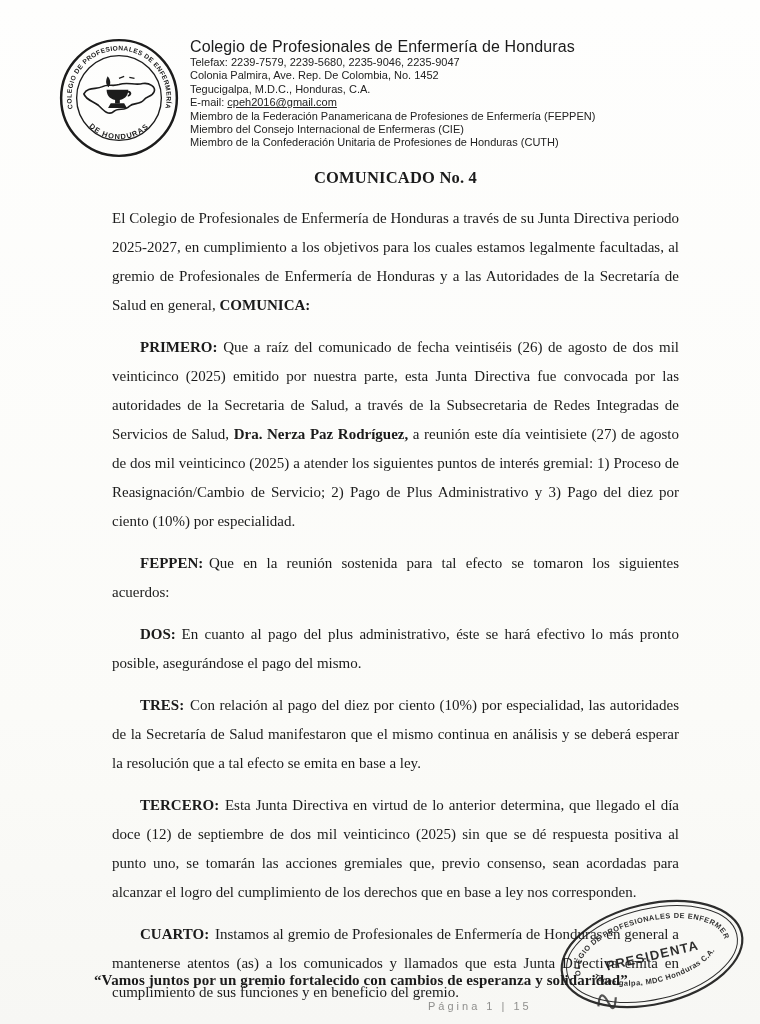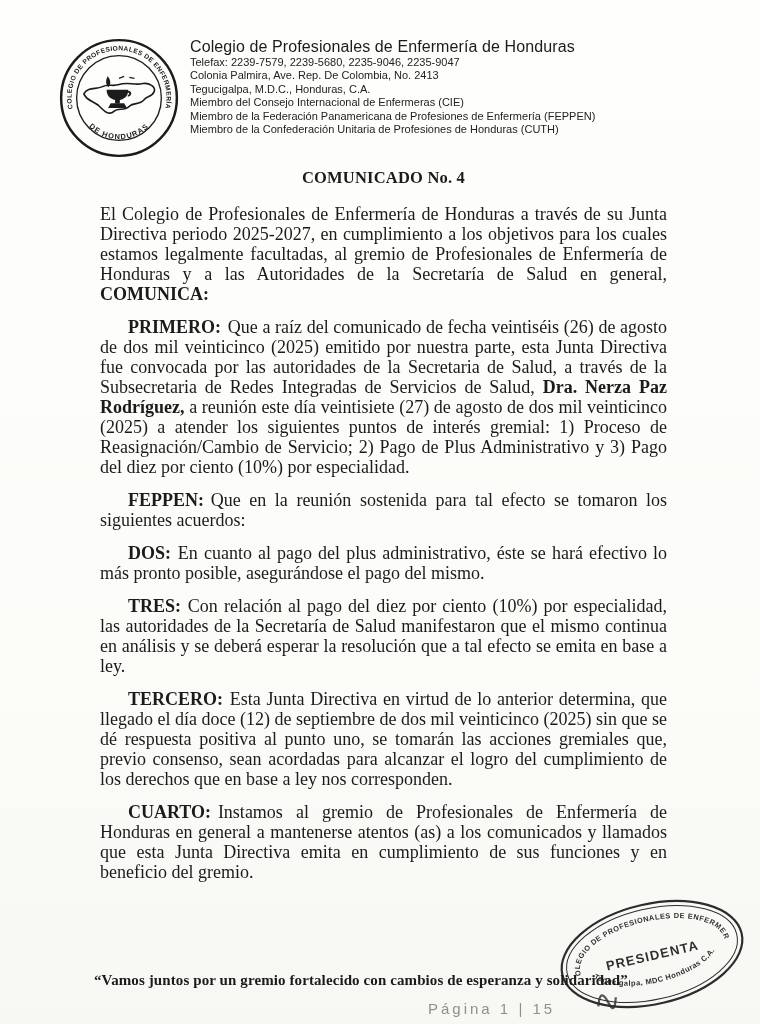--- a/index.html
+++ b/index.html
@@ -15,29 +15,29 @@
   .page { position: absolute; inset: 0; background: linear-gradient(180deg, #fefefd 0%, #fbfbf8 70%, #f7f7f4 100%); }
 
   
   .logo-wrap { position: absolute; left: 56px; top: 36px; width: 126px; height: 124px; }
   .header-text { position: absolute; left: 190px; top: 38px; width: 540px; font-family: "Liberation Sans", sans-serif; }
   .org-name { font-size: 16px; font-weight: normal; letter-spacing: .1px; }
   .h-line { font-size: 11px; line-height: 13.4px; color: #222; }
   .h-line a { color: #222; text-decoration: underline; }
 
   
-  .main { position: absolute; left: 100px; top: 168px; width: 567px; }
+  .main { position: absolute; left: 112px; top: 168px; width: 567px; }
   .doc-title { text-align: center; font-weight: bold; font-size: 16.5px; margin-bottom: 16px; letter-spacing: .2px; }
-  .body-p { font-size: 18px; line-height: 20px; text-align: justify; margin-bottom: 13px; }
+  .body-p { font-size: 15px; line-height: 29px; text-align: justify; margin-bottom: 13px; }
   .lead { margin-right: .38em; margin-left: 28px; }
 
   
   .quote { position: absolute; left: 94px; top: 972px; width: 600px; font-weight: bold; font-size: 15px; letter-spacing: .1px; }
   .page-num { position: absolute; left: 428px; top: 1000px; font-family: "Liberation Sans", sans-serif;
-              font-size: 15px; color: #8f8f8d; letter-spacing: 3px; }
+              font-size: 11px; color: #8f8f8d; letter-spacing: 3px; }
 
   
   .stamp { position: absolute; left: 552px; top: 893px; width: 200px; height: 122px;
            transform: rotate(-13deg); opacity: .92; }
 
   svg text { fill: #1c1c1c; }
   .logo-ring-text   { font-family: "Liberation Sans", sans-serif; font-size: 6.4px; font-weight: bold; letter-spacing: .35px; }
   .logo-bottom-text { font-family: "Liberation Sans", sans-serif; font-size: 7.2px; font-weight: bold; letter-spacing: 1px; }
   .stamp-ring-text   { font-family: "Liberation Sans", sans-serif; font-size: 7.4px; font-weight: bold; letter-spacing: .5px; }
   .stamp-center-text { font-family: "Liberation Sans", sans-serif; font-size: 13px; font-weight: bold; letter-spacing: 1.2px; }
@@ -72,24 +72,25 @@
         <path d="M 69,53 c 4,0.5 4,5 -0.5,5.8 l 0,-1.6 c 2,-0.6 2,-2.2 0,-2.8 Z"></path>
         <rect x="56.2" y="61.5" width="4.6" height="3.8"></rect>
         <path d="M 52,65 h 13 l 2.6,4.6 h -18.2 Z"></path>
       </g>
     </svg>
   </div>
 
   <div class="header-text">
     <div class="org-name">Colegio de Profesionales de Enfermería de Honduras</div>
     <div class="h-line">Telefax: 2239-7579, 2239-5680, 2235-9046, 2235-9047</div>
-    <div class="h-line">Colonia Palmira, Ave. Rep. De Colombia, No. 2413</div>
+    <div class="h-line">Colonia Palmira, Ave. Rep. De Colombia, No. 1452</div>
     <div class="h-line">Tegucigalpa, M.D.C., Honduras, C.A.</div>
+    <div class="h-line"><span>E-mail: </span><a href="#">cpeh2016@gmail.com</a></div>
+    <div class="h-line">Miembro de la Federación Panamericana de Profesiones de Enfermería (FEPPEN)</div>
     <div class="h-line">Miembro del Consejo Internacional de Enfermeras (CIE)</div>
-    <div class="h-line">Miembro de la Federación Panamericana de Profesiones de Enfermería (FEPPEN)</div>
     <div class="h-line">Miembro de la Confederación Unitaria de Profesiones de Honduras (CUTH)</div>
   </div>
 
   <div class="main">
     <div class="doc-title">COMUNICADO No. 4</div>
 
     <p class="body-p"><span>El Colegio de Profesionales de Enfermería de Honduras a través de su Junta Directiva periodo 2025-2027, en cumplimiento a los objetivos para los cuales estamos legalmente facultadas, al gremio de Profesionales de Enfermería de Honduras y a las Autoridades de la Secretaría de Salud en general, </span><strong>COMUNICA:</strong></p>
 
     <p class="body-p"><strong class="lead">PRIMERO:</strong><span>Que a raíz del comunicado de fecha veintiséis (26) de agosto de dos mil veinticinco (2025) emitido por nuestra parte, esta Junta Directiva fue convocada por las autoridades de la Secretaria de Salud, a través de la Subsecretaria de Redes Integradas de Servicios de Salud, </span><strong>Dra. Nerza Paz Rodríguez,</strong><span> a reunión este día veintisiete (27) de agosto de dos mil veinticinco (2025) a atender los siguientes puntos de interés gremial: 1) Proceso de Reasignación/Cambio de Servicio; 2) Pago de Plus Administrativo y 3) Pago del diez por ciento (10%) por especialidad.</span></p>
 

